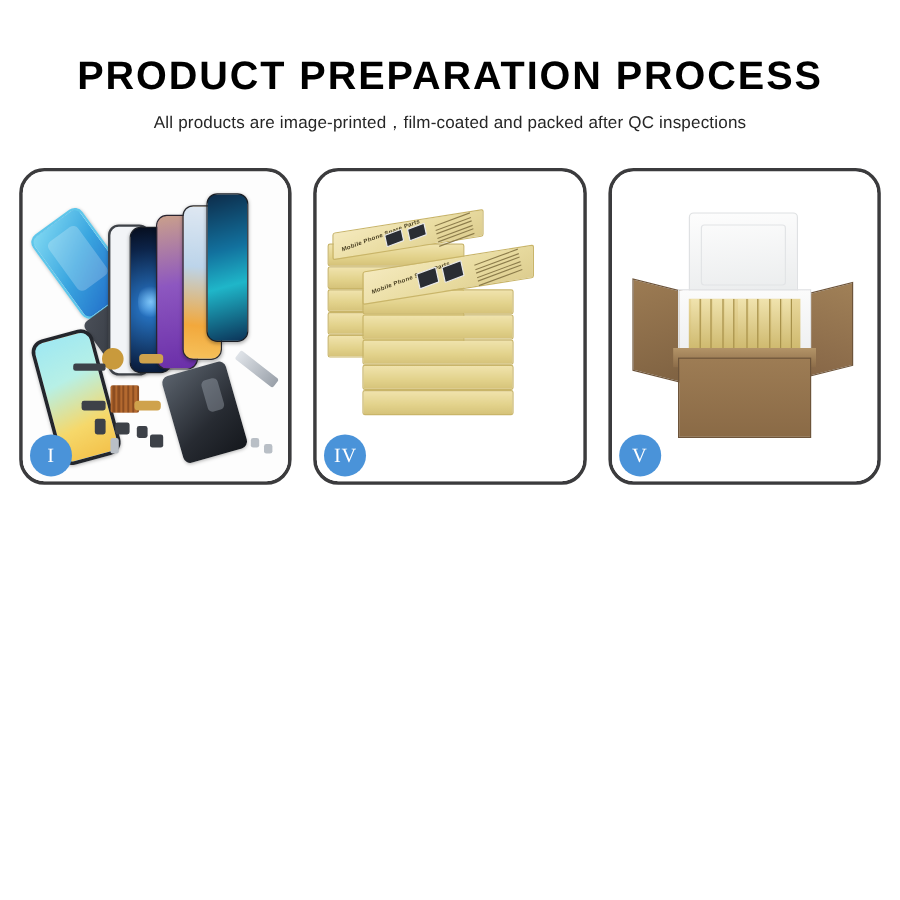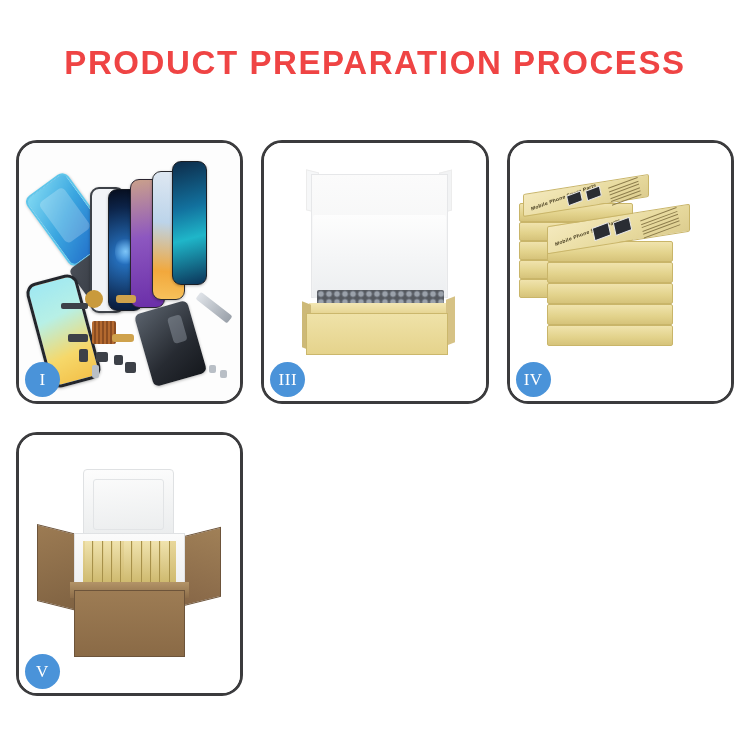--- a/index.html
+++ b/index.html
@@ -11,21 +11,21 @@
   }
   .page { position: relative; width: 750px; height: 750px; background: #fff; }
 
   
   .header { position: absolute; left: 0; top: 0; width: 750px; text-align: center; }
   .title {
     margin-top: 44px;
     font-size: 33px;
     font-weight: 700;
     letter-spacing: 1.6px;
-    color: #ef4444;
+    color: #000000;
     font-family: "Liberation Sans", sans-serif;
     white-space: nowrap;
   }
   .subtitle {
     margin-top: 11px;
     font-size: 14.2px;
     font-weight: 400;
     color: #262626;
     letter-spacing: .15px;
     white-space: nowrap;
@@ -358,20 +358,21 @@
     position: absolute; background: #9a7c52; border-radius: 1px;
   }
 </style>
 </head>
 <body>
 
 <div class="page">
 
   <div class="header">
     <div class="title">PRODUCT PREPARATION PROCESS</div>
+    <div class="subtitle">All products are image-printed，film-coated and packed after QC inspections</div>
   </div>
 
   <div class="grid">
 
     <div class="panel">
       <div class="panel-inner p1">
         <div class="ph ph-protector"></div>
         <div class="ph ph-dark"></div>
         <div class="ph ph-glass"></div>
         <div class="ph ph-blue"></div>
@@ -392,34 +393,20 @@
         <div class="chip silver" style="left:33%;top:86%;width:3%;height:5%;"></div>
         <div class="chip" style="left:48%;top:85%;width:5%;height:4%;"></div>
         <div class="chip silver" style="left:86%;top:86%;width:3%;height:3%;"></div>
         <div class="chip silver" style="left:91%;top:88%;width:3%;height:3%;"></div>
         <div class="tweezer"></div>
       </div>
       <div class="badge">I</div>
     </div>
 
 
-    <div class="panel">
-      <div class="panel-inner p3">
-        <div class="box3-flapL"></div>
-        <div class="box3-flapR"></div>
-        <div class="box3-lidback"></div>
-        <div class="box3-foam"></div>
-        <div class="box3-bubble"></div>
-        <div class="box3-rim"></div>
-        <div class="box3-sideL"></div>
-        <div class="box3-sideR"></div>
-        <div class="box3-front"></div>
-      </div>
-      <div class="badge">III</div>
-    </div>
 
     <div class="panel">
       <div class="panel-inner p4">
         <div class="stack">
 
           <div class="sbox" style="left:0%;top:16%;width:56%;height:9%;"></div>
           <div class="sbox" style="left:0%;top:25%;width:56%;height:9%;"></div>
           <div class="sbox" style="left:0%;top:34%;width:56%;height:9%;"></div>
           <div class="sbox" style="left:0%;top:43%;width:56%;height:9%;"></div>
           <div class="sbox" style="left:0%;top:52%;width:56%;height:9%;"></div>

